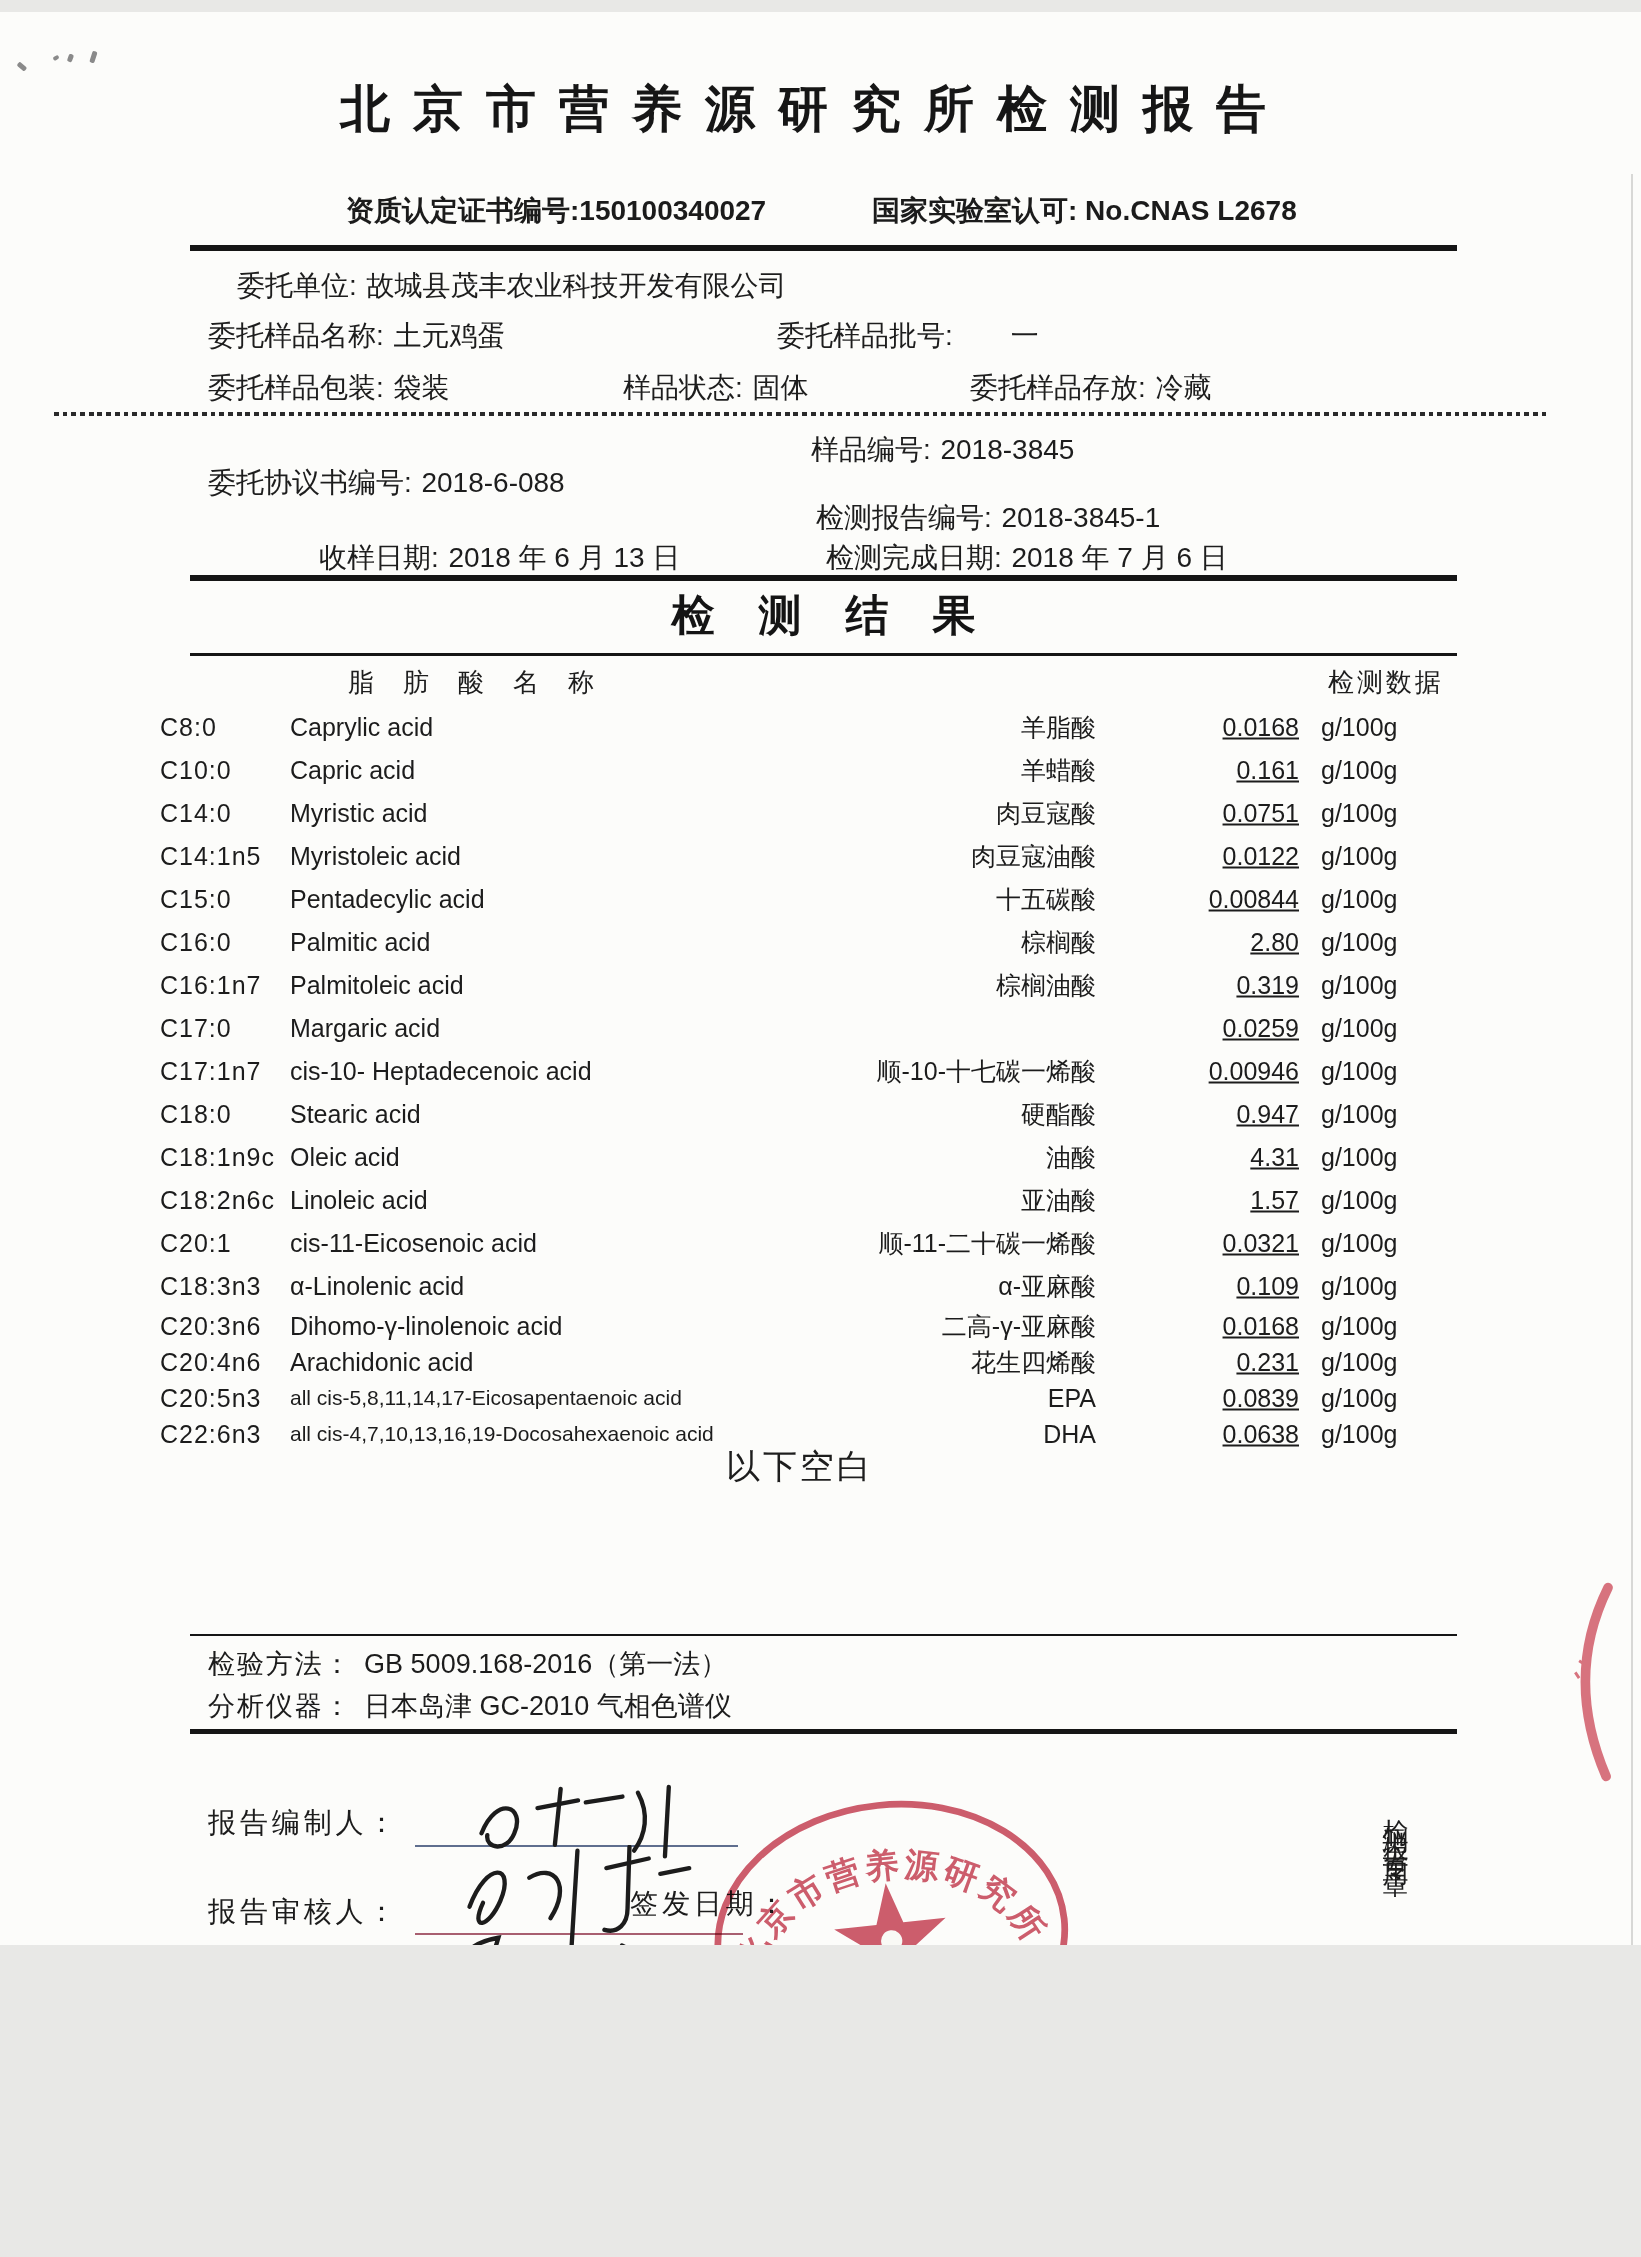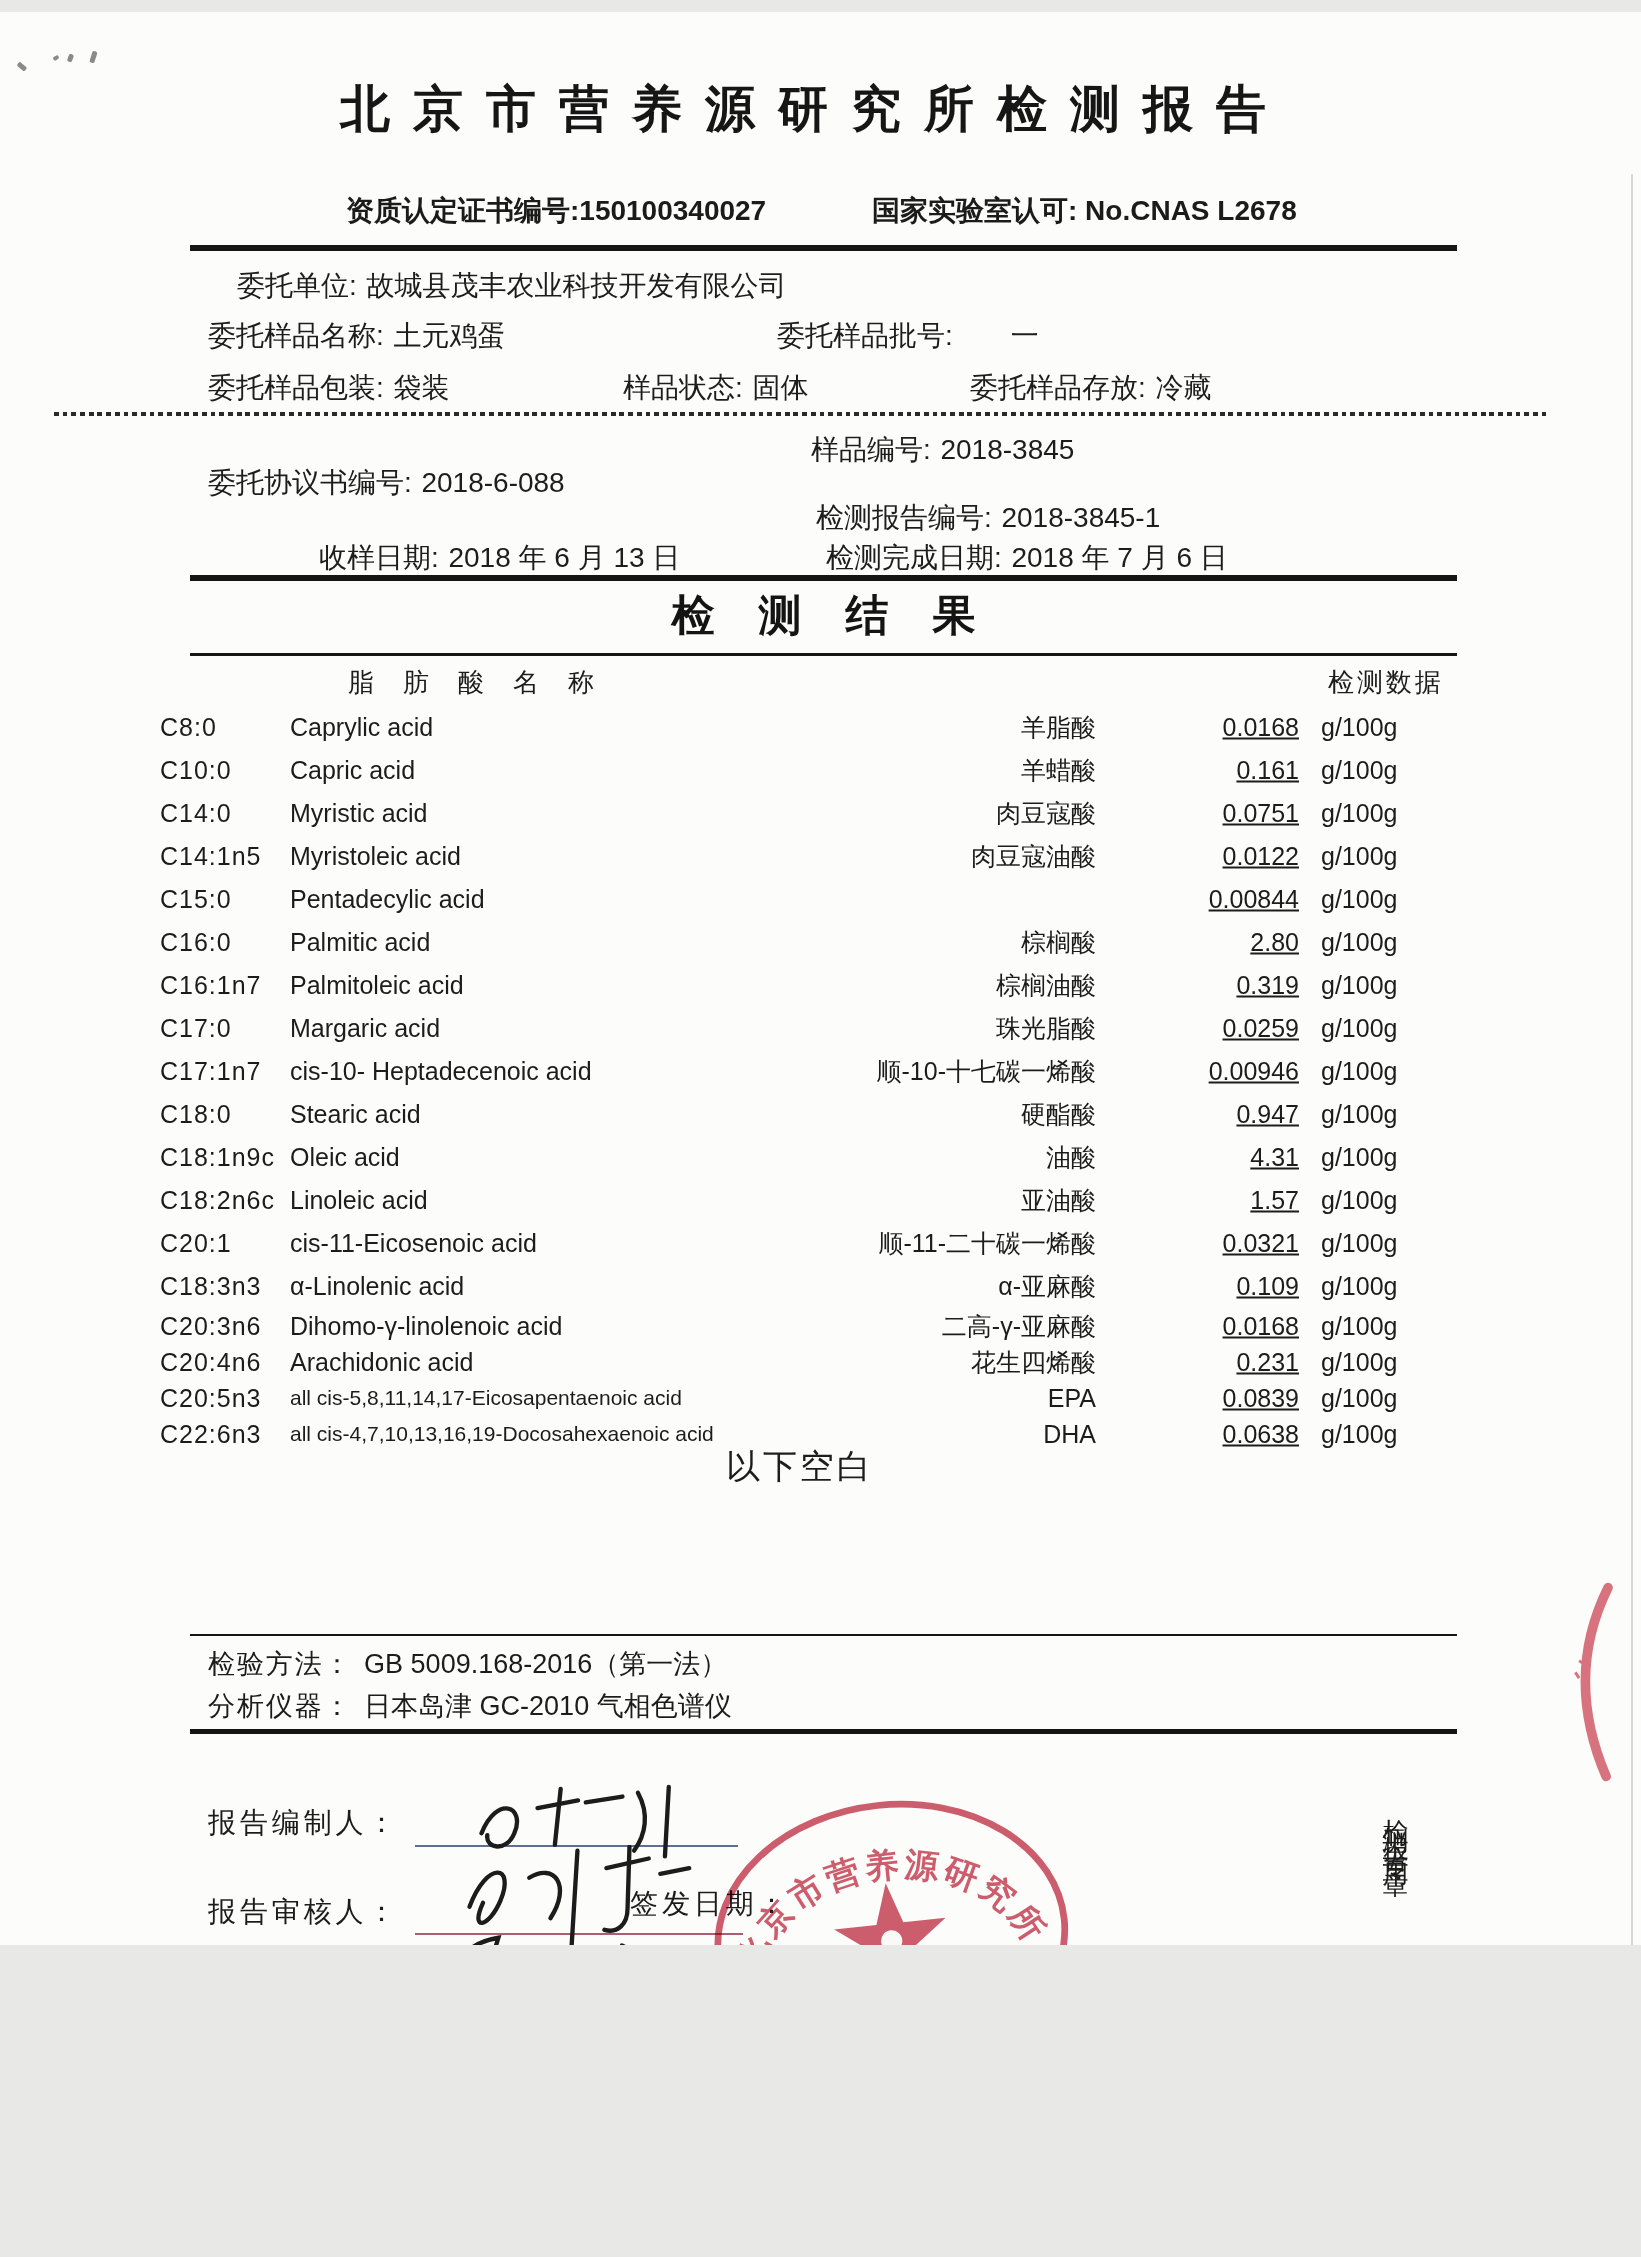--- a/index.html
+++ b/index.html
@@ -158,20 +158,21 @@
       <span class="cell-code">C14:1n5</span>
       <span class="cell-en">Myristoleic acid</span>
       <span class="cell-cn">肉豆寇油酸</span>
       <span class="cell-val">0.0122</span>
       <span class="cell-unit">g/100g</span>
     </div>
 
     <div class="trow">
       <span class="cell-code">C15:0</span>
       <span class="cell-en">Pentadecylic acid</span>
+      <span class="cell-cn">十五碳酸</span>
       <span class="cell-val">0.00844</span>
       <span class="cell-unit">g/100g</span>
     </div>
 
     <div class="trow">
       <span class="cell-code">C16:0</span>
       <span class="cell-en">Palmitic acid</span>
       <span class="cell-cn">棕榈酸</span>
       <span class="cell-val">2.80</span>
       <span class="cell-unit">g/100g</span>
@@ -181,21 +182,20 @@
       <span class="cell-code">C16:1n7</span>
       <span class="cell-en">Palmitoleic acid</span>
       <span class="cell-cn">棕榈油酸</span>
       <span class="cell-val">0.319</span>
       <span class="cell-unit">g/100g</span>
     </div>
 
     <div class="trow">
       <span class="cell-code">C17:0</span>
       <span class="cell-en">Margaric acid</span>
-      <span class="cell-cn">珠光脂酸</span>
       <span class="cell-val">0.0259</span>
       <span class="cell-unit">g/100g</span>
     </div>
 
     <div class="trow">
       <span class="cell-code">C17:1n7</span>
       <span class="cell-en">cis-10- Heptadecenoic acid</span>
       <span class="cell-cn">顺-10-十七碳一烯酸</span>
       <span class="cell-val">0.00946</span>
       <span class="cell-unit">g/100g</span>

